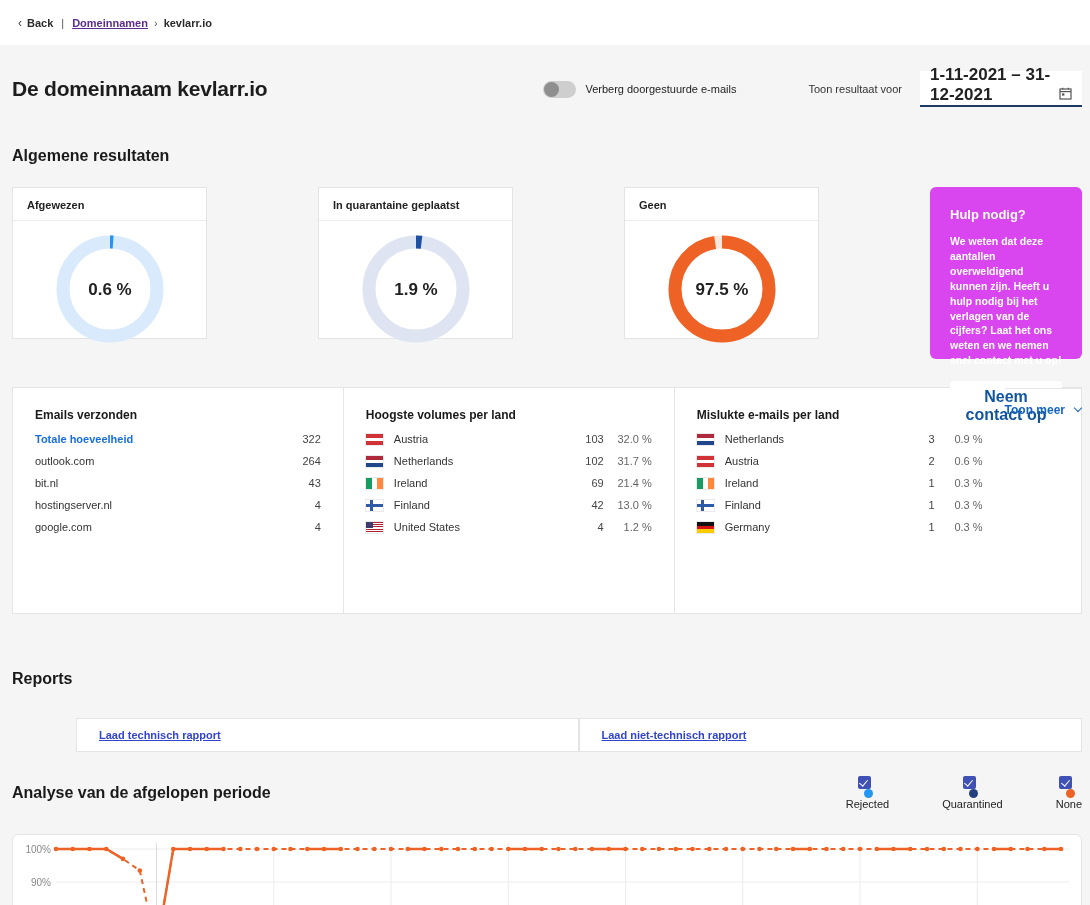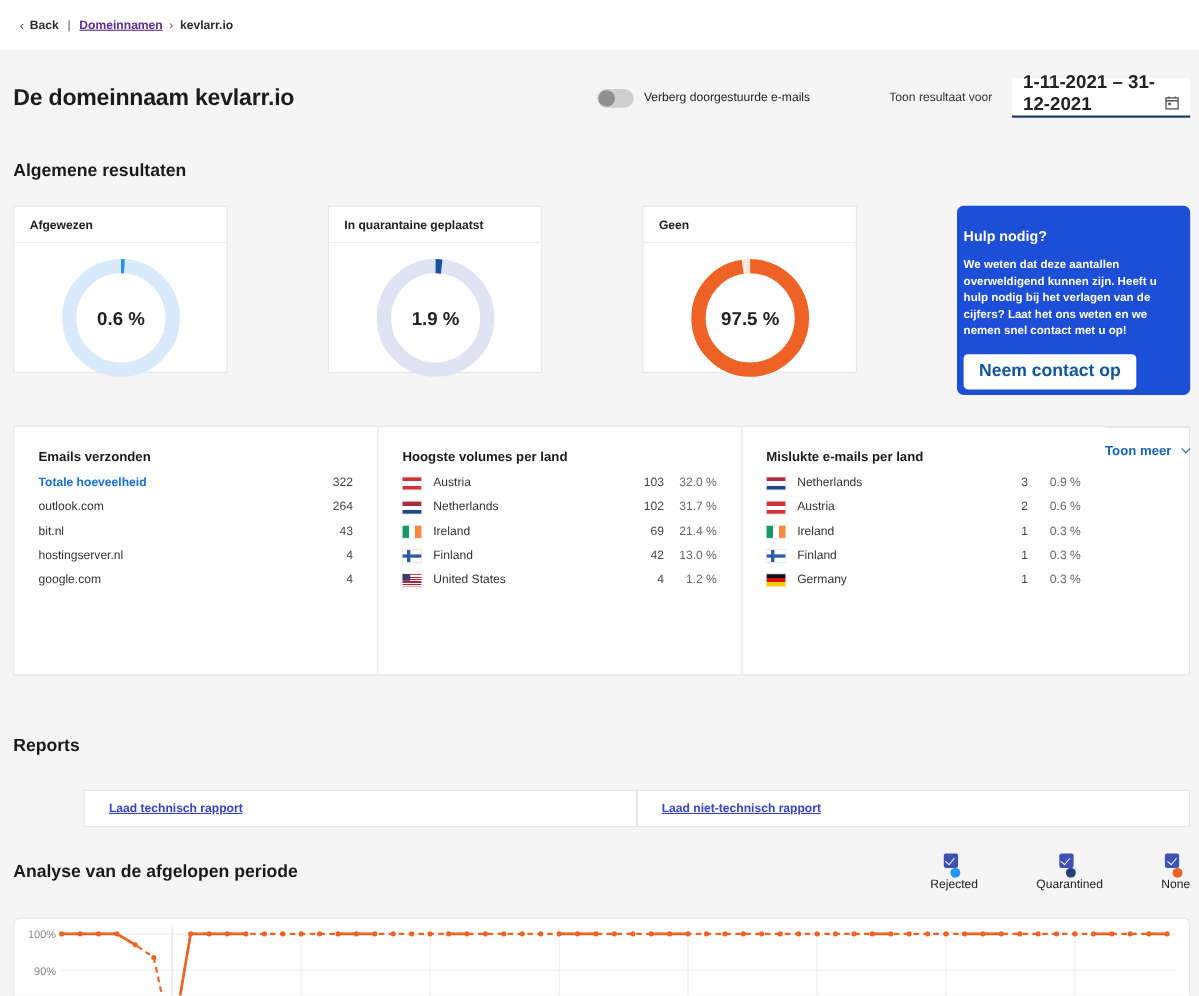--- a/index.html
+++ b/index.html
@@ -25,21 +25,21 @@
     display:flex; align-items:flex-end; padding:0 10px; font-size:17px; font-weight:bold; color:#222; cursor:pointer; }
   .date-box .cal { margin-left:auto; }
   h2 { font-size:16px; font-weight:bold; color:#1a1a1a; }
   .h2-general { margin-top:40px; }
   .cards-row { display:flex; justify-content:space-between; margin-top:22px; }
   .card { background:#fff; border:1px solid #e4e4e4; }
   .donut-card { width:195px; height:152px; }
   .donut-card .card-head { padding:11px 14px 9px; font-size:11px; font-weight:bold; border-bottom:1px solid #ececec; }
   .donut-card .card-body { display:flex; justify-content:center; align-items:center; height:136px; }
   .donut-val { font-size:17px; font-weight:bold; fill:#222; font-family:"Liberation Sans",sans-serif; }
-  .help-card { width:212px; height:172px; background:#1d4ed8; border-radius:6px; padding:20px 6px; color:#fff; }
+  .help-card { width:152px; height:172px; background:#d946ef; border-radius:6px; padding:20px 20px; color:#fff; }
   .help-title { font-size:13px; font-weight:bold; }
   .help-body { font-size:10.5px; line-height:1.42; margin-top:12px; font-weight:bold; }
   .help-btn { margin-top:13px; background:#fff; color:#10559f; font-size:16px; font-weight:bold;
     border:none; border-radius:4px; padding:7px 14px; cursor:pointer; }
   .stats-card { margin-top:28px; height:227px; display:flex; flex-direction:row; }
   .stats-cols { display:flex; flex:1; }
   .stats-col { flex:1; padding:20px 22px; }
   .stats-col + .stats-col { border-left:1px solid #e6e6e6; }
   .stats-title { font-size:12px; font-weight:bold; color:#1a1a1a; margin-bottom:6px; }
   .srow { display:flex; align-items:center; height:22px; font-size:11px; color:#333; }

